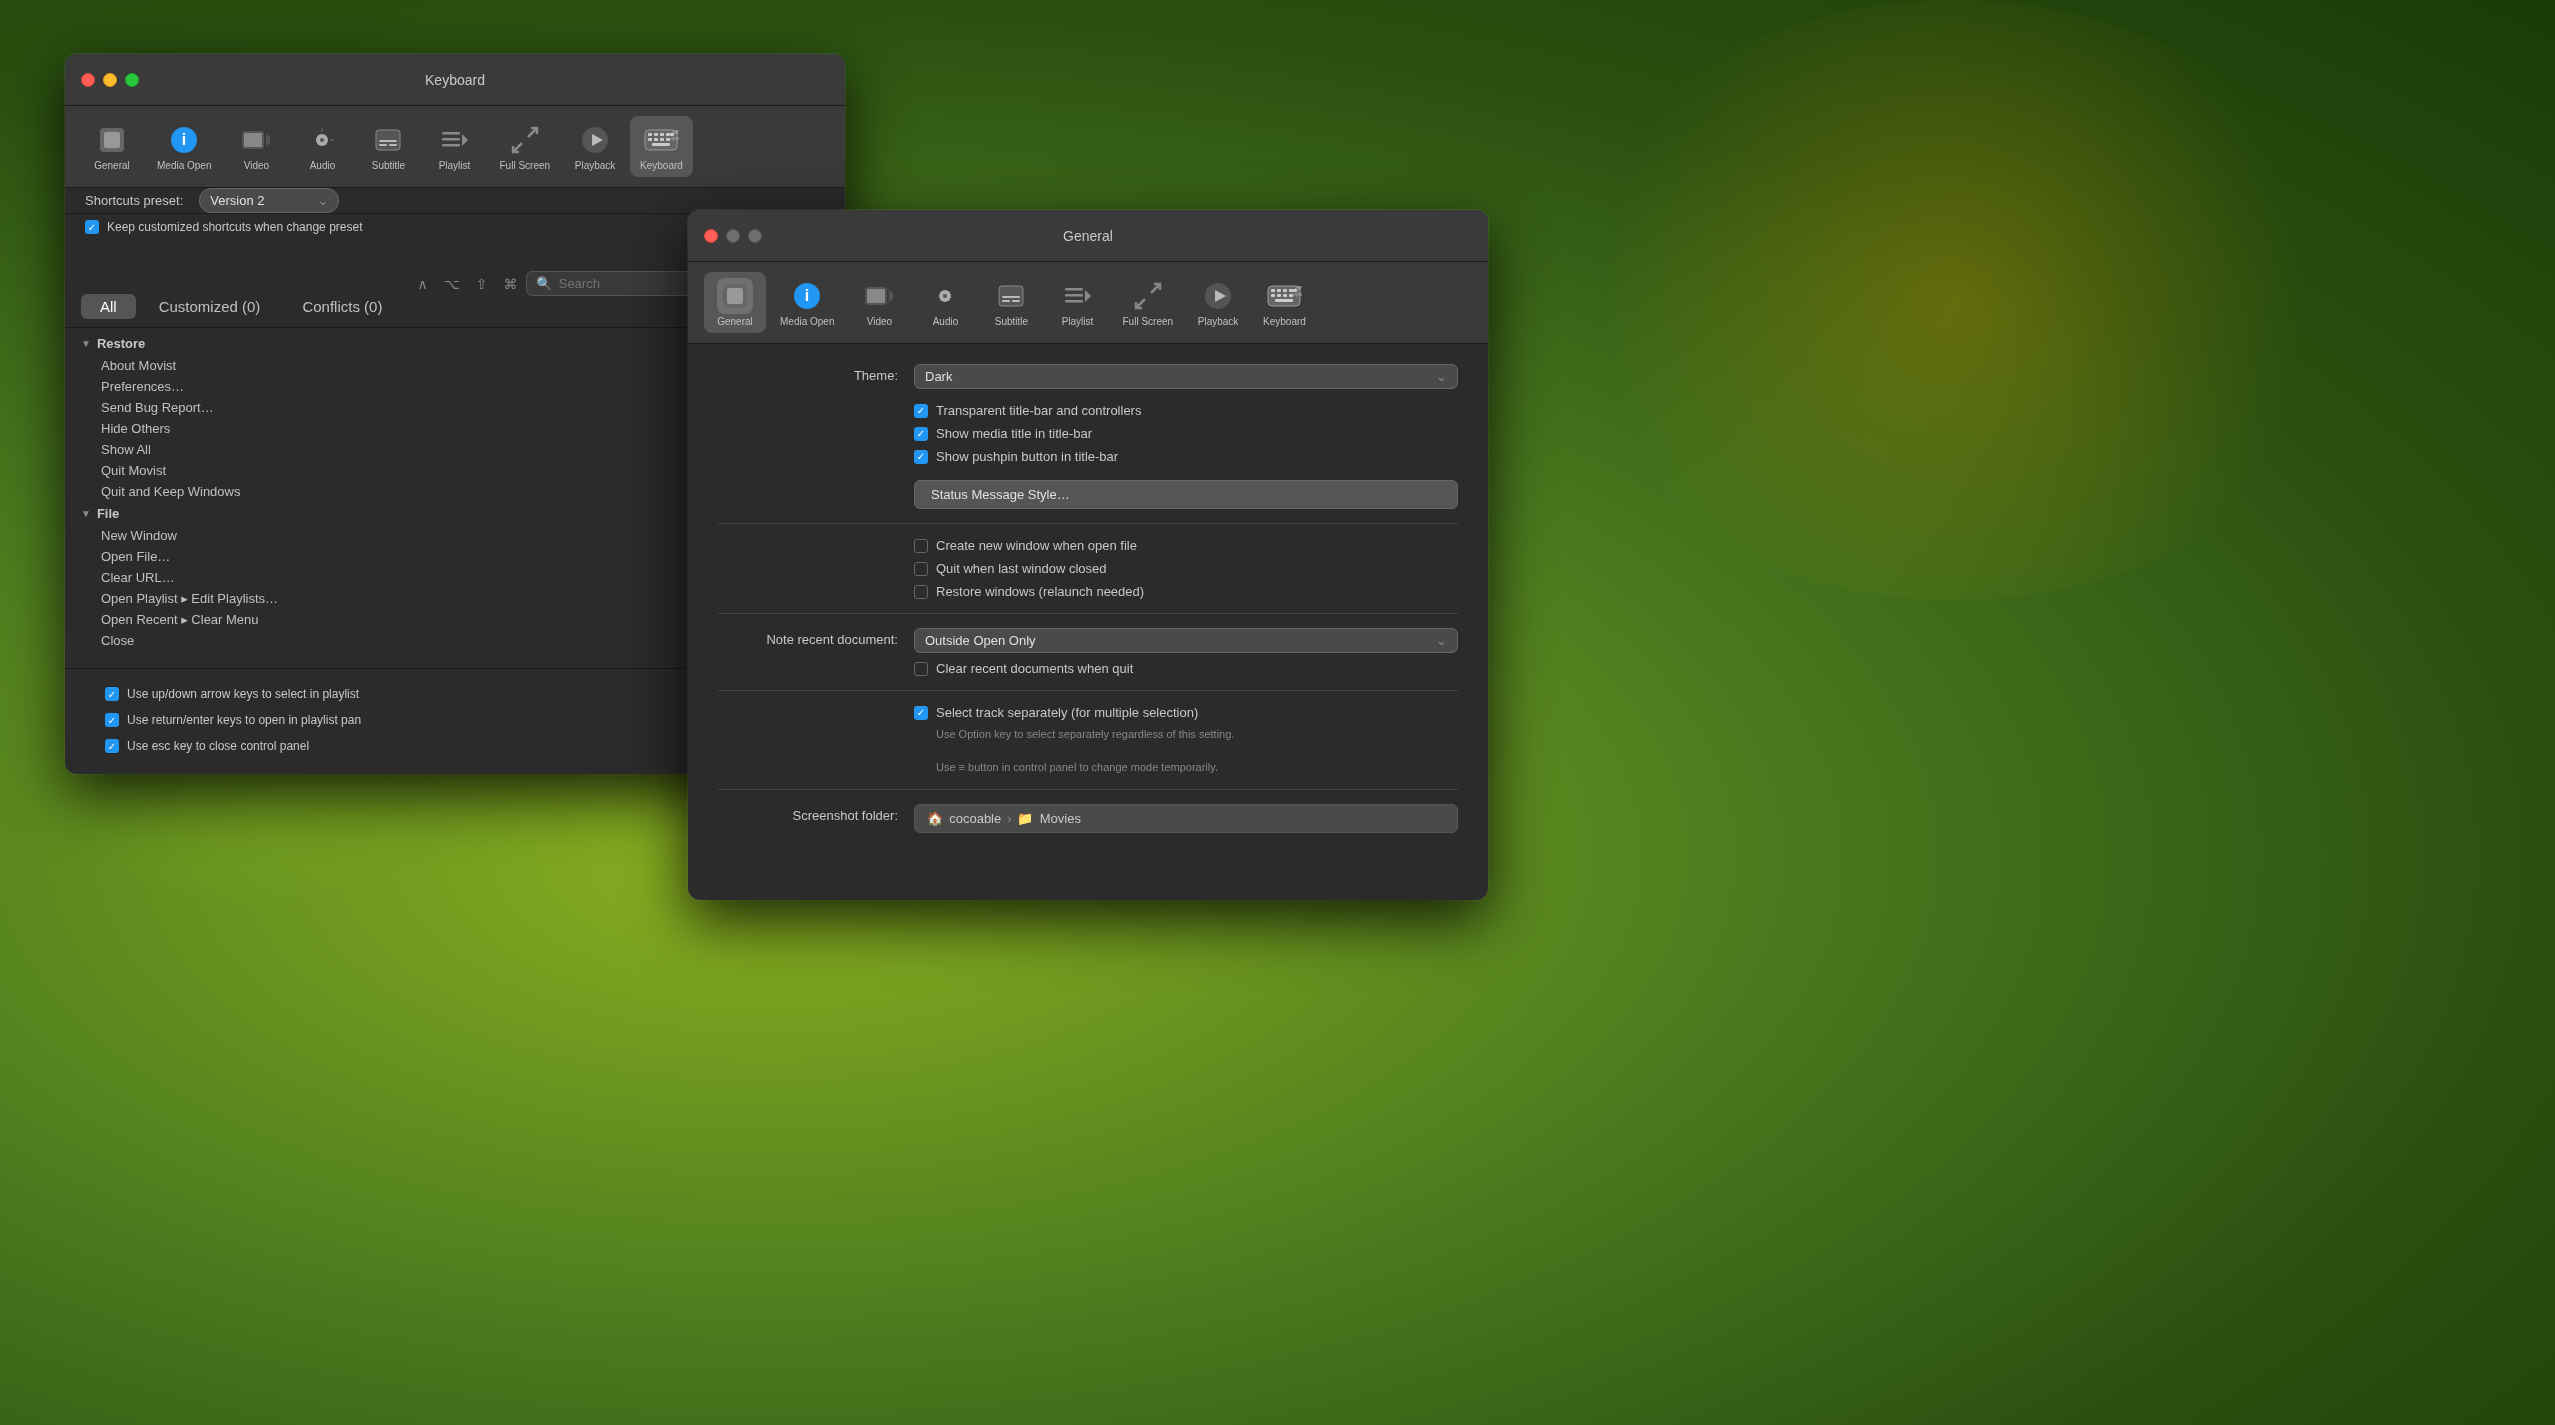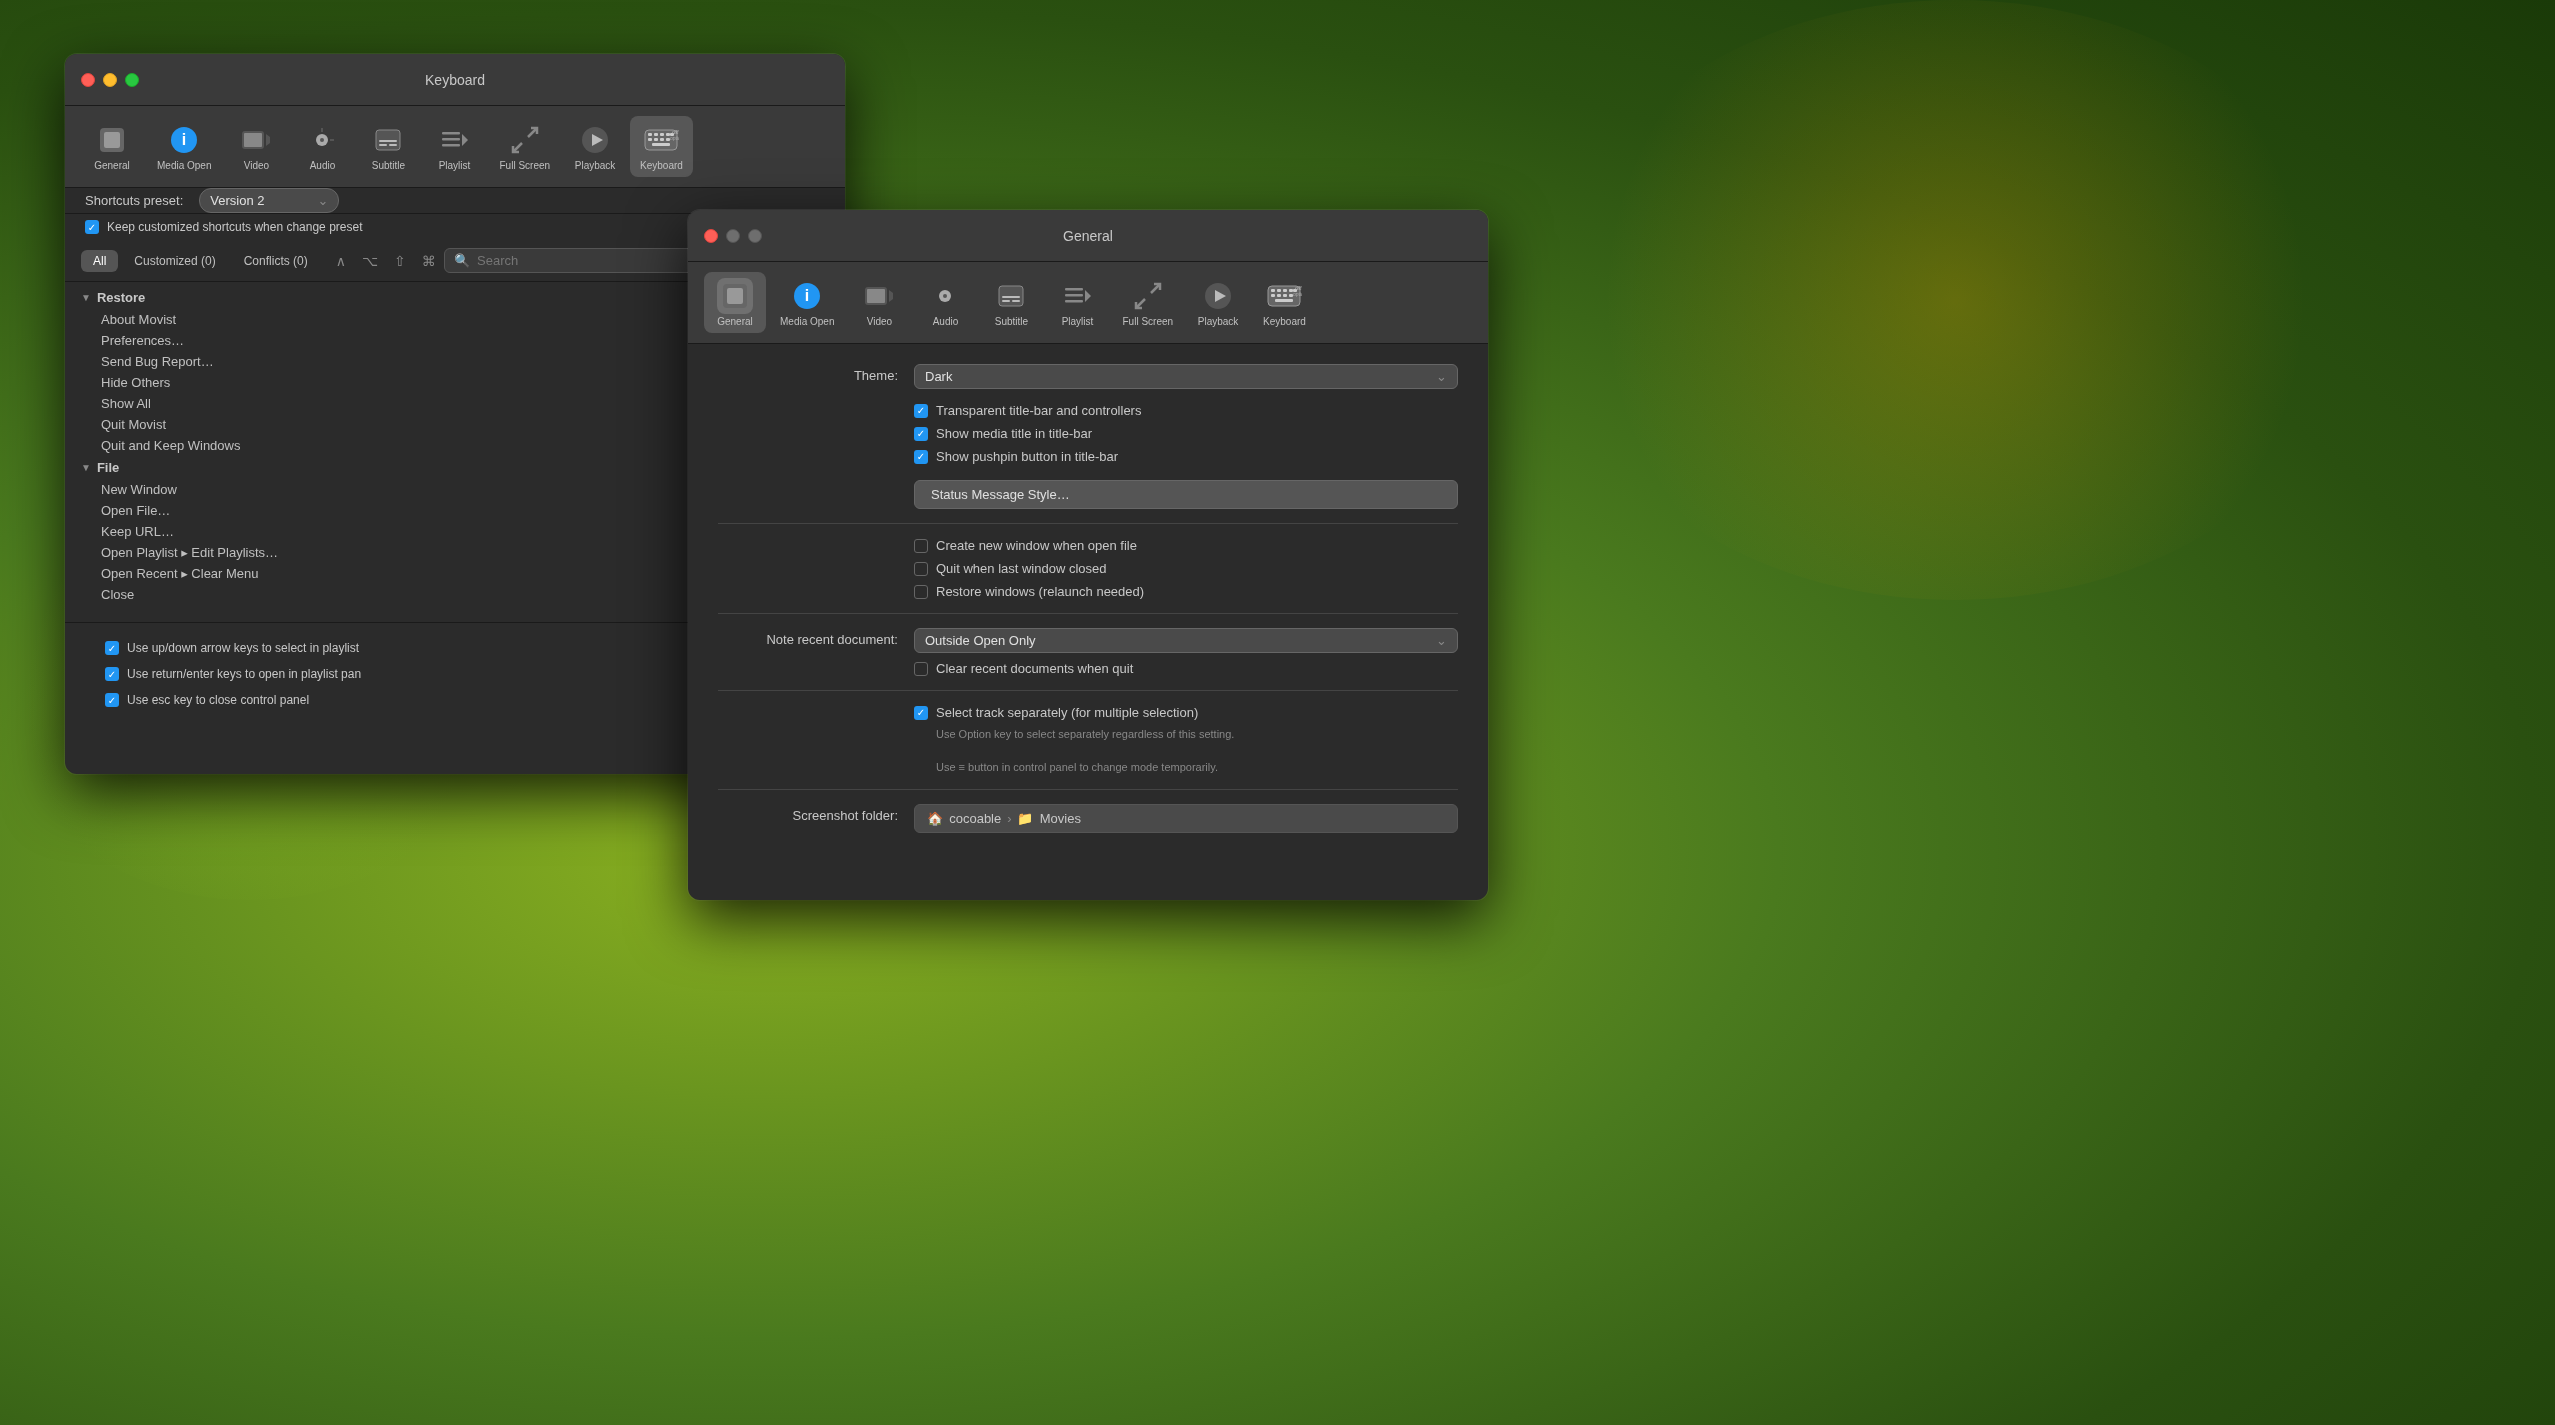--- a/index.html
+++ b/index.html
@@ -182,25 +182,26 @@
     .filter-bar {
       display: flex;
       align-items: center;
       padding: 8px 16px;
       background: #2b2b2b;
       gap: 4px;
       border-bottom: 1px solid #1a1a1a;
     }
 
     .filter-tab {
-      padding: 4px 12px;
+      padding: 4px 19px;
       border-radius: 6px;
       color: #c0c0c0;
-      font-size: 12px;
+      font-size: 15px;
       cursor: pointer;
+      margin-top: 46px;
     }
 
     .filter-tab.active {
       background: #555;
       color: white;
     }
 
     .filter-icons {
       display: flex;
       gap: 8px;
@@ -590,21 +591,21 @@
     </div>
     <div class="menu-item">
       <span>New Window</span>
       <span class="menu-shortcut">⌘N</span>
     </div>
     <div class="menu-item">
       <span>Open File…</span>
       <span class="menu-shortcut">⌘O</span>
     </div>
     <div class="menu-item">
-      <span>Keep URL…</span>
+      <span>Clear URL…</span>
       <span class="menu-shortcut">⌘U</span>
     </div>
     <div class="menu-item">
       <span>Open Playlist ▸ Edit Playlists…</span>
       <span class="menu-shortcut"></span>
     </div>
     <div class="menu-item">
       <span>Open Recent ▸ Clear Menu</span>
       <span class="menu-shortcut"></span>
     </div>

